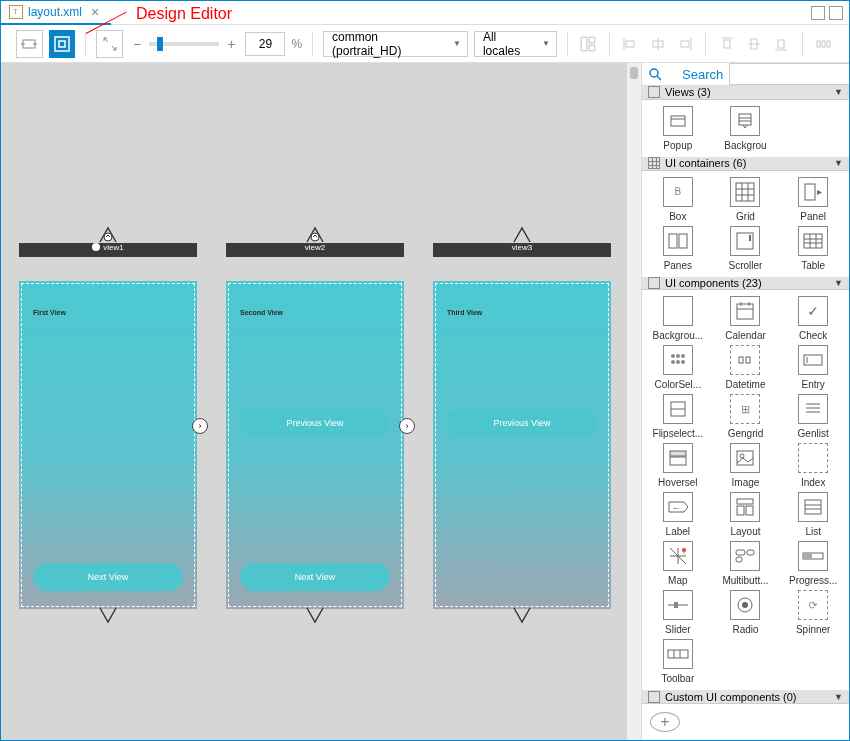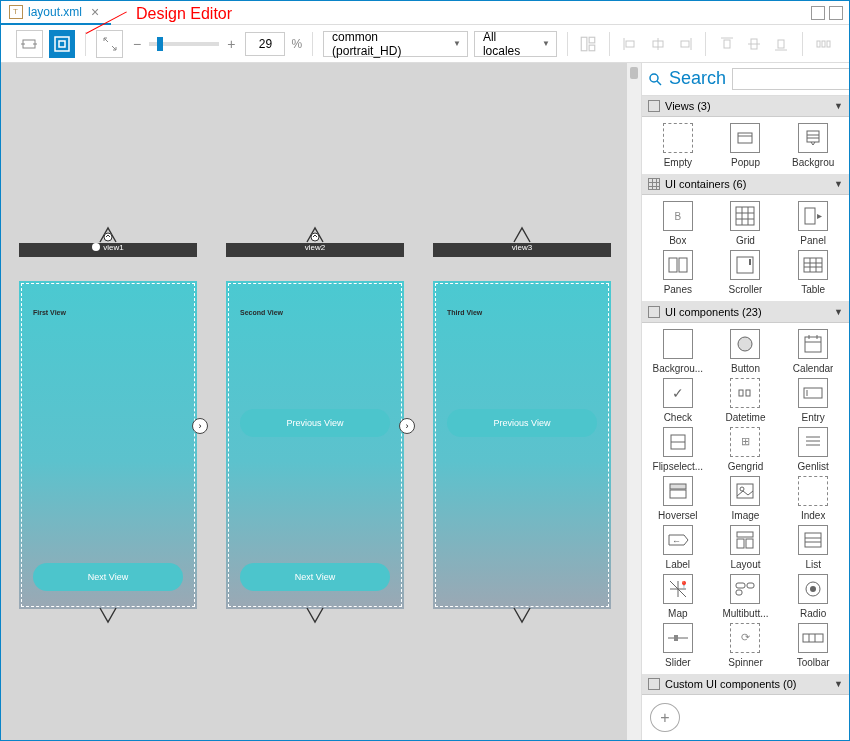--- a/index.html
+++ b/index.html
@@ -37,21 +37,21 @@
 .view-header { height: 14px; background: #3a3a3a; color: #fff; font-size: 8px; display: flex; align-items: flex-start; justify-content: center; position: relative; }
 .view-header-icon { width: 8px; height: 8px; background: #fff; border-radius: 50%; margin-right: 3px; }
 .view-body { height: 328px; background: linear-gradient(180deg, #4bc9d1 0%, #5cc2cd 55%, #9ba8b4 100%); position: relative; outline: 1px dashed #fff; outline-offset: -3px; margin-top: 24px; }
 .view-title { position: absolute; top: 28px; left: 14px; font-size: 7px; color: #2a2a2a; font-weight: bold; }
 .view-btn { position: absolute; left: 50%; transform: translateX(-50%); width: 150px; height: 28px; border-radius: 14px; background: #4cc5cc; color: #fff; display: flex; align-items: center; justify-content: center; font-size: 9px; }
 .marker-top { position: absolute; top: -17px; left: 50%; transform: translateX(-50%); }
 .marker-bottom { position: absolute; bottom: -17px; left: 50%; transform: translateX(-50%); }
 .marker-right { position: absolute; right: -11px; top: 50%; transform: translateY(-50%); width: 16px; height: 16px; border-radius: 50%; background: #fff; border: 1px solid #444; display: flex; align-items: center; justify-content: center; font-size: 9px; }
 .palette { width: 208px; background: #fff; border-left: 1px solid #ddd; display: flex; flex-direction: column; overflow-y: auto; }
 .search-row { height: 34px; display: flex; align-items: center; padding: 0 6px; gap: 6px; border-bottom: 1px solid #ddd; }
-.search-label { color: #0a84c8; font-size: 18px; display: flex; align-items: center; gap: 7px; }
+.search-label { color: #0a84c8; font-size: 13px; display: flex; gap: 20px; }
 .search-input { flex: 1; height: 22px; border: 1px solid #ccc; padding: 0 4px; }
 .section-hdr { height: 22px; background: #e2e2e2; border-bottom: 1px solid #ccc; display: flex; align-items: center; padding: 0 6px; font-size: 11px; position: relative; }
 .section-hdr .chev { position: absolute; right: 6px; font-size: 9px; color: #444; }
 .hdr-icon { width: 12px; height: 12px; border: 1px solid #888; margin-right: 5px; }
 .hdr-icon.grid { background: linear-gradient(#888,#888) 3px 0/1px 100% no-repeat, linear-gradient(#888,#888) 7px 0/1px 100% no-repeat, linear-gradient(#888,#888) 0 3px/100% 1px no-repeat, linear-gradient(#888,#888) 0 7px/100% 1px no-repeat; }
 .grid-items { display: grid; grid-template-columns: repeat(3, 1fr); gap: 4px 0; padding: 6px 2px; }
 .item { display: flex; flex-direction: column; align-items: center; gap: 4px; }
 .item-icon { width: 30px; height: 30px; border: 1px solid #888; background: #fff; display: flex; align-items: center; justify-content: center; }
 .item-label { font-size: 10px; color: #333; text-align: center; white-space: nowrap; overflow: hidden; text-overflow: ellipsis; max-width: 62px; }
 .add-btn { width: 30px; height: 30px; border: 1px solid #aaa; border-radius: 50%; display: flex; align-items: center; justify-content: center; margin: 8px; font-size: 16px; color: #888; }
@@ -243,24 +243,20 @@
 
       </div>
 
       <div class="section-hdr">
           <span class="hdr-icon"></span>
           <span>Views (3)</span>
           <span class="chev">▼</span>
         </div>
       <div class="grid-items">
         <div class="item">
-            <div class="item-icon" style="border-style:dashed"></div>
-            <div class="item-label">Empty</div>
-          </div>
-        <div class="item">
             <div class="item-icon">
               <svg width="20" height="20">
                 <rect x="3" y="5" width="14" height="10" stroke="#666" fill="none"></rect>
                 <line x1="3" y1="8" x2="17" y2="8" stroke="#666"></line>
               </svg>
             </div>
             <div class="item-label">Popup</div>
           </div>
         <div class="item">
             <div class="item-icon">
@@ -345,44 +341,49 @@
           <span>UI components  (23)</span>
           <span class="chev">▼</span>
         </div>
       <div class="grid-items">
         <div class="item">
             <div class="item-icon"></div>
             <div class="item-label">Backgrou...</div>
           </div>
         <div class="item">
             <div class="item-icon">
-              <svg width="20" height="20">
-                <circle cx="10" cy="10" r="7" stroke="#666" fill="#ddd"></circle>
-              </svg>
-            </div>
-            <div class="item-label">Button</div>
-          </div>
-        <div class="item">
-            <div class="item-icon">
               <svg width="22" height="22">
                 <rect x="3" y="4" width="16" height="15" stroke="#666" fill="none"></rect>
                 <line x1="3" y1="9" x2="19" y2="9" stroke="#666"></line>
                 <line x1="7" y1="2" x2="7" y2="6" stroke="#666"></line>
                 <line x1="15" y1="2" x2="15" y2="6" stroke="#666"></line>
               </svg>
             </div>
             <div class="item-label">Calendar</div>
           </div>
         <div class="item">
             <div class="item-icon">
               <span style="color:#666;font-size:14px">✓</span>
             </div>
             <div class="item-label">Check</div>
           </div>
         <div class="item">
+            <div class="item-icon">
+              <svg width="22" height="22">
+                <circle cx="6" cy="7" r="2" fill="#888"></circle>
+                <circle cx="11" cy="7" r="2" fill="#888"></circle>
+                <circle cx="16" cy="7" r="2" fill="#888"></circle>
+                <circle cx="6" cy="13" r="2" fill="#888"></circle>
+                <circle cx="11" cy="13" r="2" fill="#888"></circle>
+                <circle cx="16" cy="13" r="2" fill="#888"></circle>
+              </svg>
+            </div>
+            <div class="item-label">ColorSel...</div>
+          </div>
+        <div class="item">
             <div class="item-icon" style="border-style:dashed">
               <svg width="18" height="18">
                 <rect x="3" y="6" width="4" height="6" stroke="#666" fill="none"></rect>
                 <rect x="10" y="6" width="4" height="6" stroke="#666" fill="none"></rect>
               </svg>
             </div>
             <div class="item-label">Datetime</div>
           </div>
         <div class="item">
             <div class="item-icon">
@@ -486,35 +487,44 @@
               <svg width="22" height="16">
                 <rect x="2" y="2" width="9" height="5" rx="2" stroke="#666" fill="none"></rect>
                 <rect x="13" y="2" width="7" height="5" rx="2" stroke="#666" fill="none"></rect>
                 <rect x="2" y="9" width="6" height="5" rx="2" stroke="#666" fill="none"></rect>
               </svg>
             </div>
             <div class="item-label">Multibutt...</div>
           </div>
         <div class="item">
             <div class="item-icon">
+              <svg width="24" height="12">
+                <rect x="2" y="3" width="20" height="6" stroke="#666" fill="none"></rect>
+                <rect x="2" y="3" width="9" height="6" fill="#aaa"></rect>
+              </svg>
+            </div>
+            <div class="item-label">Progress...</div>
+          </div>
+        <div class="item">
+            <div class="item-icon">
+              <svg width="24" height="12">
+                <line x1="2" y1="6" x2="22" y2="6" stroke="#666"></line>
+                <rect x="8" y="3" width="4" height="6" fill="#888"></rect>
+              </svg>
+            </div>
+            <div class="item-label">Slider</div>
+          </div>
+        <div class="item">
+            <div class="item-icon">
               <svg width="20" height="20">
                 <circle cx="10" cy="10" r="7" stroke="#666" fill="none"></circle>
                 <circle cx="10" cy="10" r="3" fill="#666"></circle>
               </svg>
             </div>
             <div class="item-label">Radio</div>
-          </div>
-        <div class="item">
-            <div class="item-icon">
-              <svg width="24" height="12">
-                <line x1="2" y1="6" x2="22" y2="6" stroke="#666"></line>
-                <rect x="8" y="3" width="4" height="6" fill="#888"></rect>
-              </svg>
-            </div>
-            <div class="item-label">Slider</div>
           </div>
         <div class="item">
             <div class="item-icon" style="border-style:dashed">
               <span style="color:#888">⟳</span>
             </div>
             <div class="item-label">Spinner</div>
           </div>
         <div class="item">
             <div class="item-icon">
               <svg width="24" height="12">

